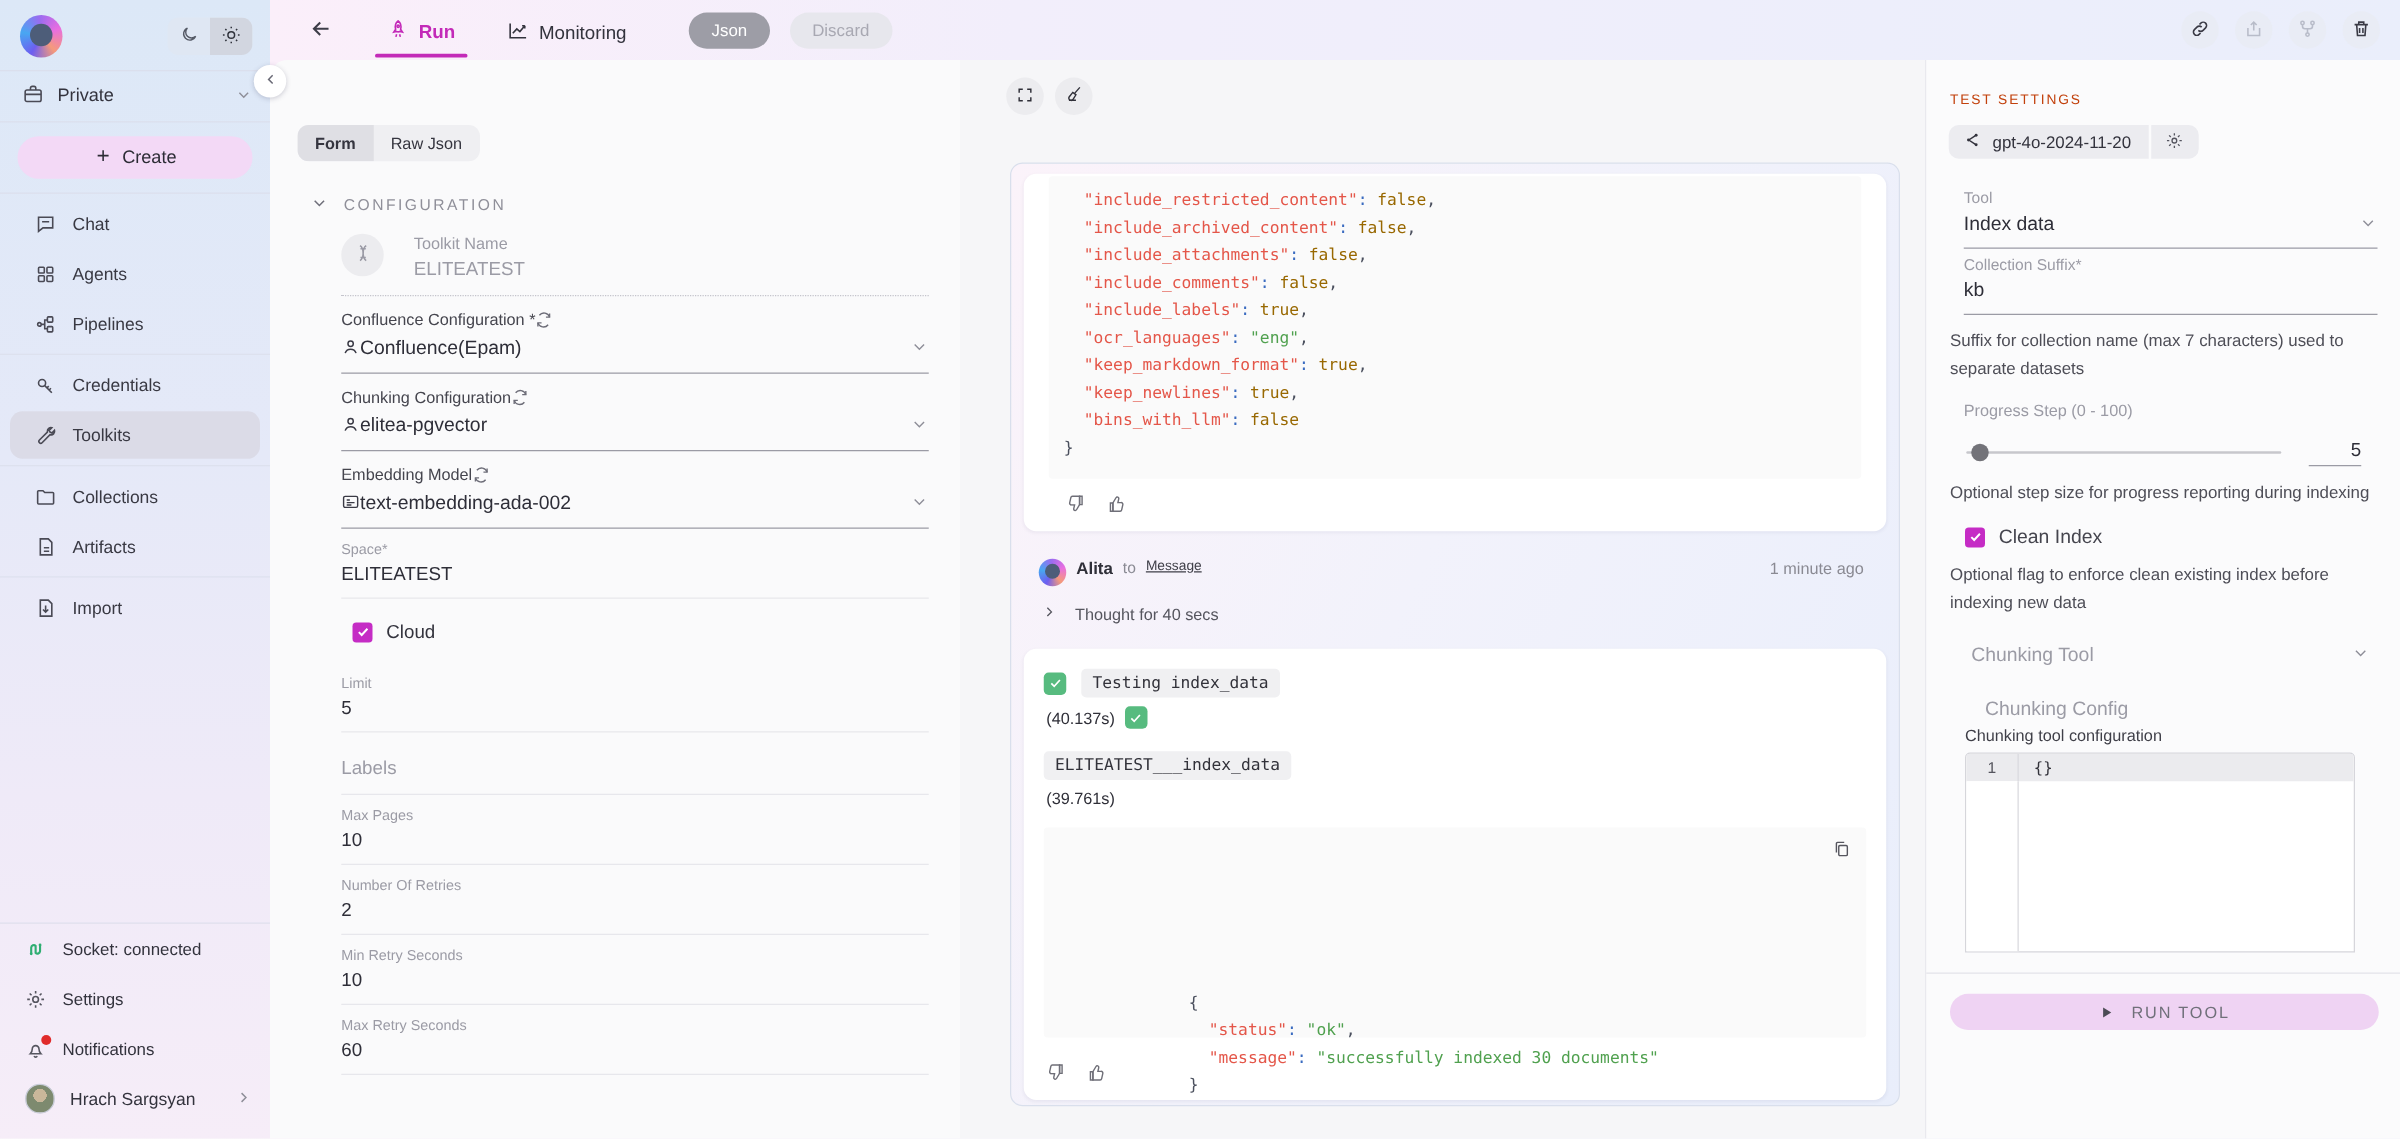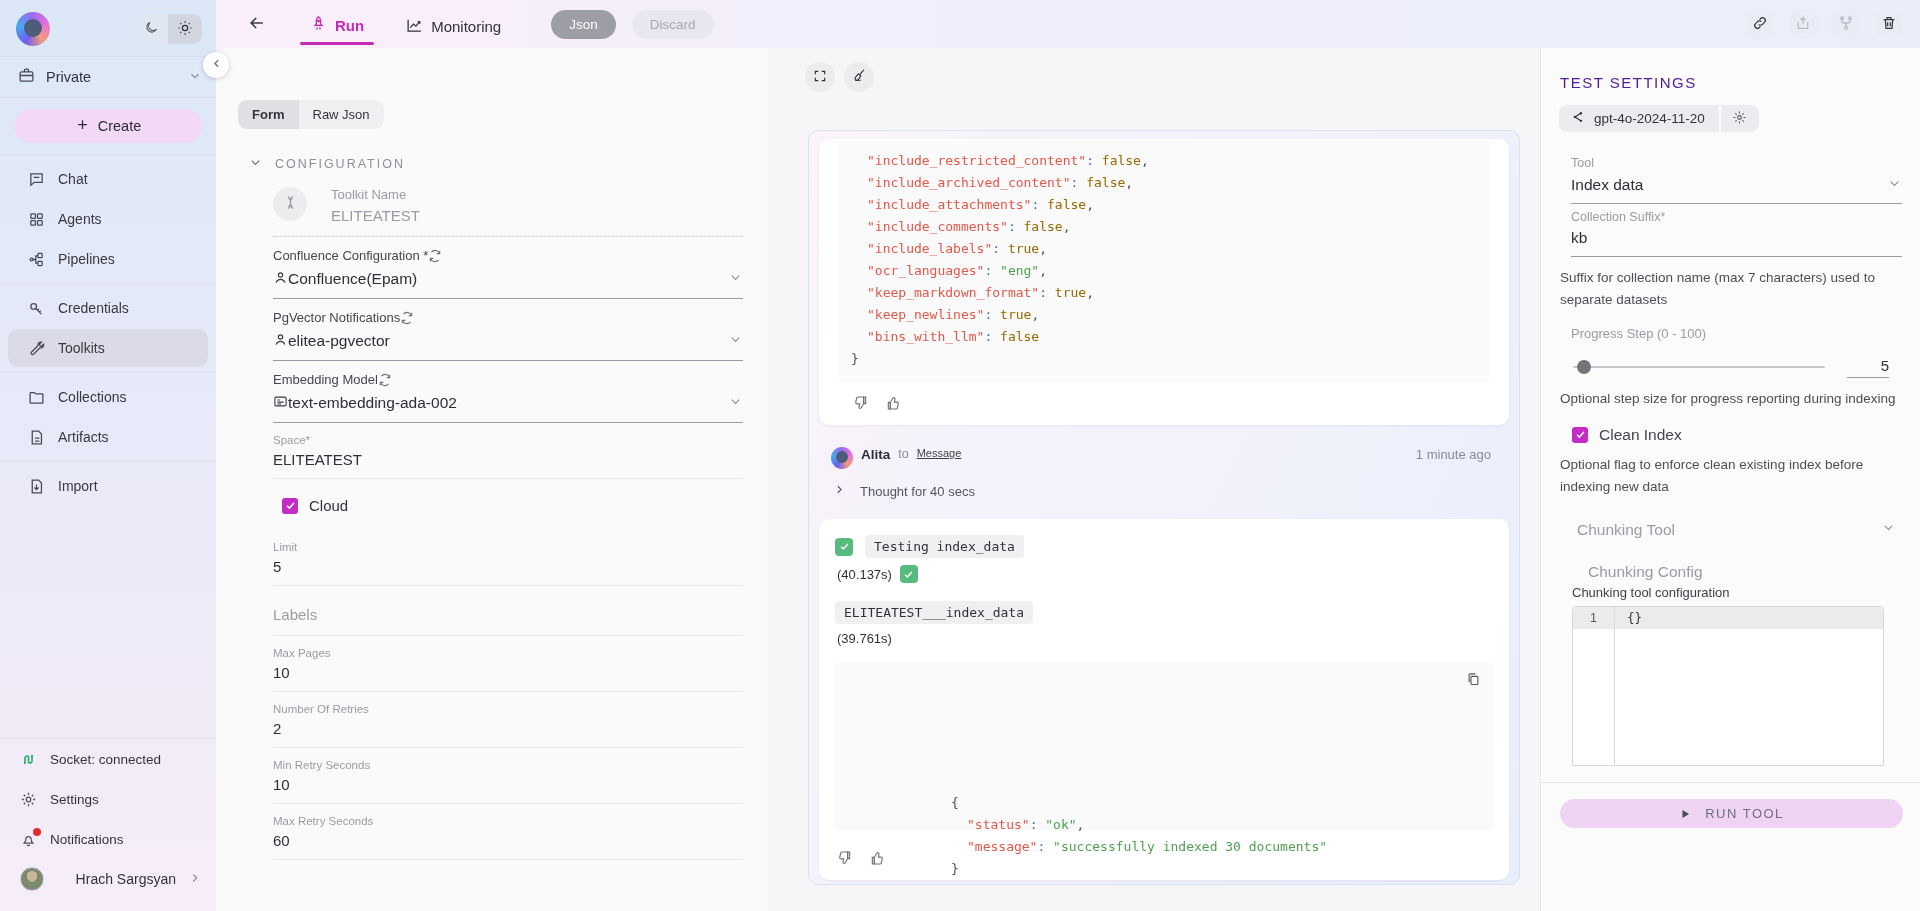--- a/index.html
+++ b/index.html
@@ -31,21 +31,21 @@
   .create-btn { margin:11px 14px; height:34px; border-radius:17px; background:#f3d9f6;
     display:flex; align-items:center; justify-content:center; gap:8px; color:#2c2c35; font-size:14.5px; }
   .nav { display:flex; flex-direction:column; padding:4px 0; }
   .nav-item { display:flex; align-items:center; gap:12px; height:38px; padding:0 10px 0 20px;
     color:#393943; font-size:14px; margin:1px 8px; border-radius:10px; }
   .nav-item .nicon { width:18px; display:flex; color:#4a4a55; }
   .nav-item.active { background:#dbdbe7; }
   .nav-gap { height:1px; background:#dcdfec; margin:4px 0; opacity:.85; }
   .sb-spacer { flex:1; }
   .sb-foot { display:flex; flex-direction:column; padding-bottom:12px; }
-  .foot-item { display:flex; align-items:center; gap:12px; height:40px; padding:0 14px 0 20px; font-size:13.5px; color:#33333d;text-align:right; }
+  .foot-item { display:flex; align-items:center; gap:12px; height:40px; padding:0 14px 0 20px; font-size:13.5px; color:#33333d; }
   .foot-item .nicon { width:18px; display:flex; color:#55555f; position:relative; }
   .socket-icon { color:#2fae72 !important; }
   .notif-dot { position:absolute; top:-3px; right:-3px; width:8px; height:8px; border-radius:50%; background:#e02b2b; }
   .avatar-sm { width:24px; height:24px; border-radius:50%;
     background:radial-gradient(circle at 50% 38%, #c9b79a 0 30%, #7d8a6f 31% 100%); border:1px solid #c9cdd9; }
   .user-row { justify-content:flex-start; }
   .user-name { flex:1; font-size:14px; }
   .collapse-btn { position:absolute; left:203px; top:52px; width:26px; height:26px; border-radius:50%;
     background:#fff; box-shadow:0 1px 4px rgba(60,60,90,.25); display:flex; align-items:center; justify-content:center;
     color:#6a6a76; z-index:5; }
@@ -131,21 +131,21 @@
   .mono-chip { background:#f0f0f2; border-radius:4px; padding:4px 9px; font-family:"DejaVu Sans Mono", monospace; font-size:13px; color:#32323a; }
   .time-row { display:flex; align-items:center; gap:8px; margin:7px 0 0 2px; font-size:13px; color:#2f2f38; }
   .gap18 { height:18px; }
   .result-block { position:relative; background:#fafafa; border-radius:3px; margin-top:16px; height:168px;
     font-family:"DejaVu Sans Mono", monospace; font-size:13px; line-height:22px; white-space:pre; color:#4a4f5d; }
   .result-code { padding:64px 0 0 116px; }
   .copy-btn { position:absolute; top:10px; right:12px; color:#55555e; display:flex; }
 
   
   .test-col { width:380px; flex:none; border-left:1px solid #e9e9ee; background:#fbfbfc; padding:20px 18px 0; font-size:13.5px; }
-  .ts-title { color:#4c1d95; font-size:15px; letter-spacing:1.5px; margin:6px 0 14px 1px; }
+  .ts-title { color:#c2410c; font-size:11px; letter-spacing:1.5px; margin:6px 0 14px 1px; }
   .model-row { display:flex; gap:2px; margin-bottom:18px; }
   .model-chip { display:flex; align-items:center; gap:9px; background:#ececf0; border-radius:8px 0 0 8px; height:27px; padding:0 14px 0 12px; color:#33333d; font-size:13.5px; }
   .model-gear { background:#ececf0; border-radius:0 8px 8px 0; height:27px; width:38px; display:flex; align-items:center; justify-content:center; color:#55555f; }
   .ts-field { margin:0 0 0 12px; padding:6px 0 9px; border-bottom:1px solid #9b9ba5; }
   .ts-field .fvalue { font-size:15.5px; }
   .ts-help { color:#4e4e57; font-size:13.5px; line-height:1.65; margin:10px 0 14px 1px; }
   .progress-label { color:#9b9ba5; font-size:13px; margin:14px 0 0 12px; }
   .slider-row { display:flex; align-items:center; gap:22px; margin:16px 0 6px 14px; }
   .slider { position:relative; width:252px; height:14px; }
   .slider-track { position:absolute; top:6px; left:0; right:0; height:2px; background:#c7c7cc; border-radius:1px; }
@@ -482,21 +482,21 @@
               <span class="sel-chevron">
                 <svg width="15" height="15" viewBox="0 0 24 24" fill="none" stroke="currentColor" stroke-width="1.8">
                     <path d="M6 9l6 6 6-6"></path>
                   </svg>
               </span>
             </div>
           </div>
 
           <div class="field select">
             <div class="flabel-row">
-              <span class="flabel" style="font-size:13px;color:#45454e">PgVector Notifications</span>
+              <span class="flabel" style="font-size:13px;color:#45454e">Chunking Configuration</span>
               <span class="refresh-ic">
                 <svg width="14" height="14" viewBox="0 0 24 24" fill="none" stroke="currentColor" stroke-width="1.9">
                     <path d="M20 8a8 8 0 0 0-14-2.5M4 16a8 8 0 0 0 14 2.5"></path>
                     <path d="M20 3v5h-5M4 21v-5h5"></path>
                   </svg>
               </span>
             </div>
             <div class="sel-row">
               <span style="color:#3a3a45">
                 <svg width="15" height="15" viewBox="0 0 24 24" fill="none" stroke="currentColor" stroke-width="1.9">

